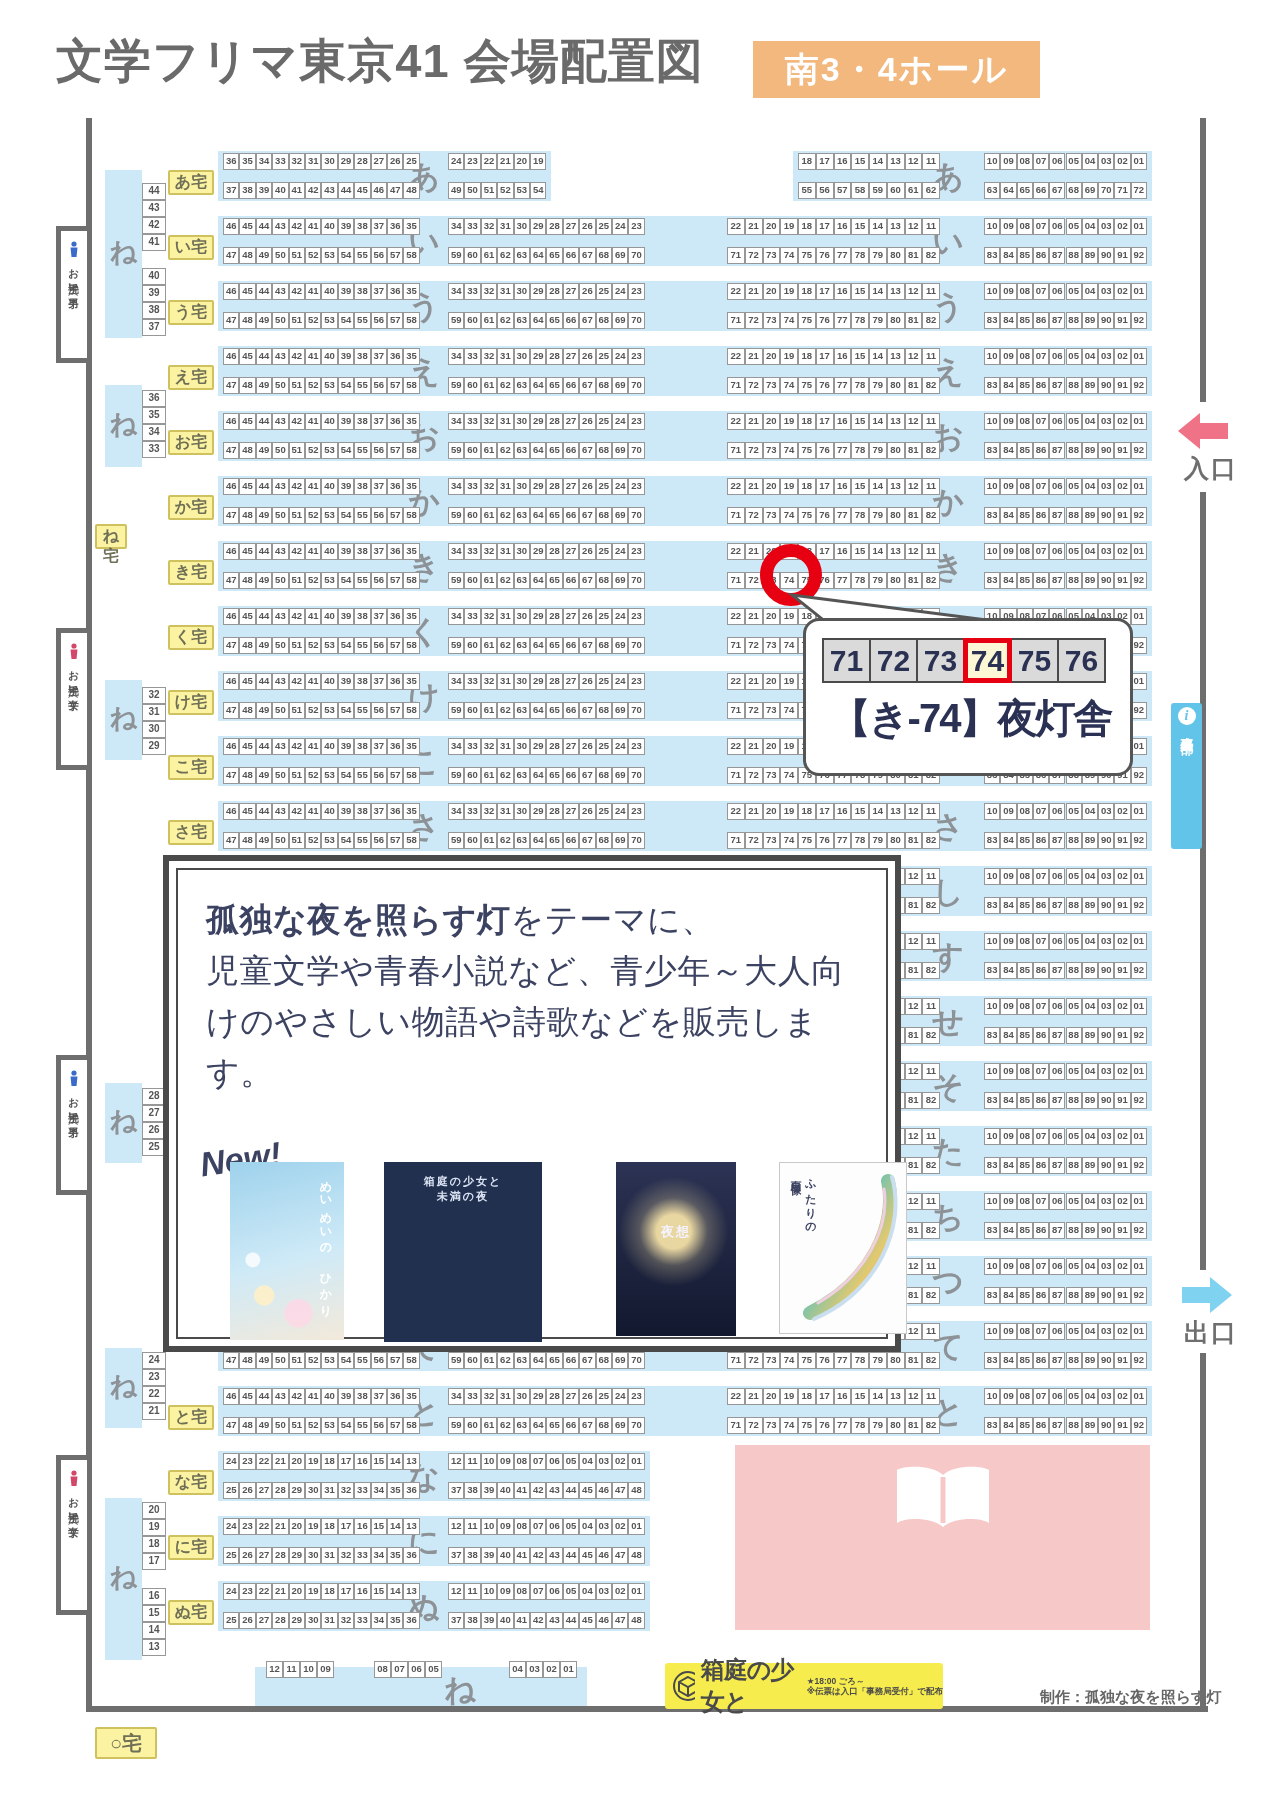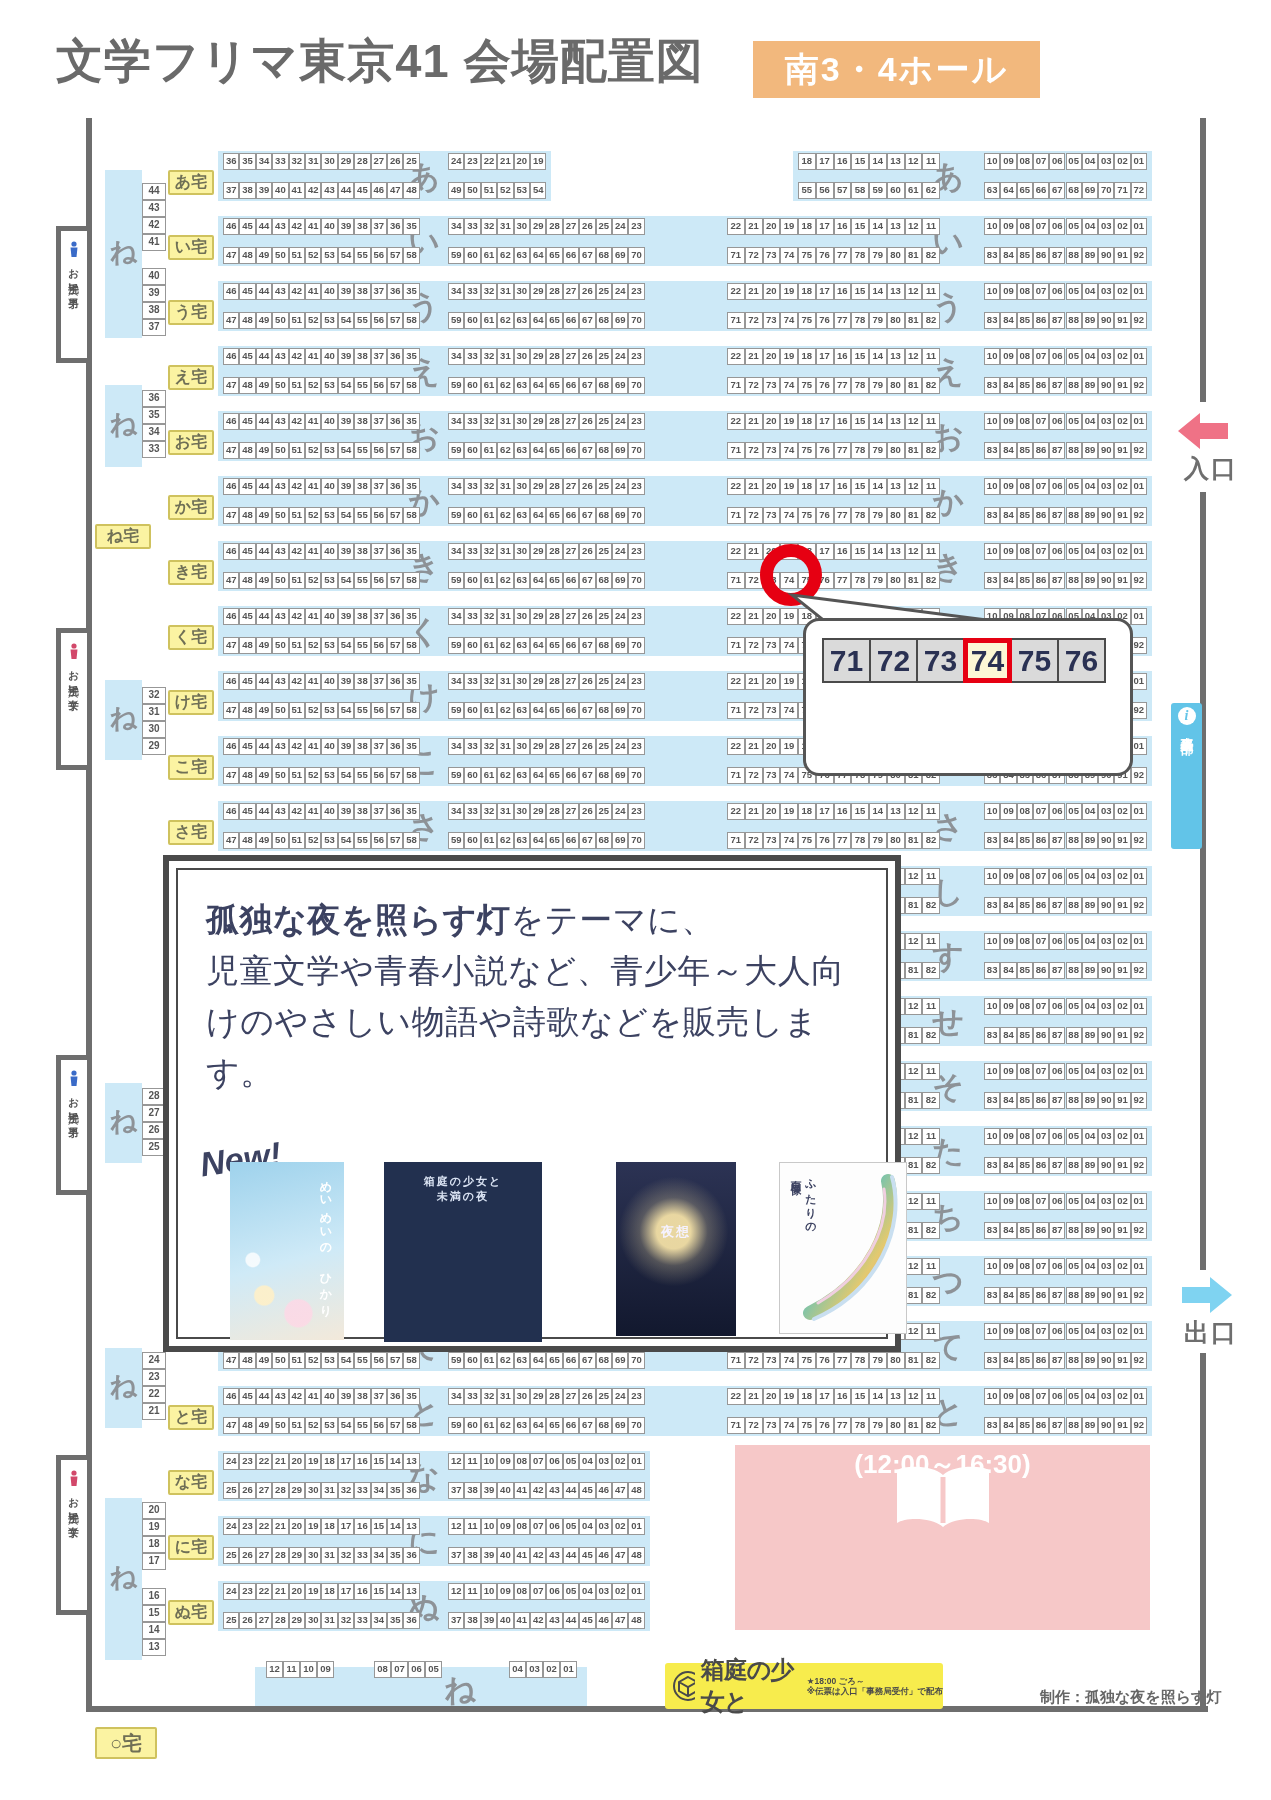--- a/index.html
+++ b/index.html
@@ -2131,21 +2131,21 @@
     <div class="bcell" style="left: 497.2px; top: 1612px; width: 16.4px; height: 17px;">40</div>
     <div class="bcell" style="left: 513.6px; top: 1612px; width: 16.4px; height: 17px;">41</div>
     <div class="bcell" style="left: 530px; top: 1612px; width: 16.4px; height: 17px;">42</div>
     <div class="bcell" style="left: 546.4px; top: 1612px; width: 16.4px; height: 17px;">43</div>
     <div class="bcell" style="left: 562.8px; top: 1612px; width: 16.4px; height: 17px;">44</div>
     <div class="bcell" style="left: 579.2px; top: 1612px; width: 16.4px; height: 17px;">45</div>
     <div class="bcell" style="left: 595.6px; top: 1612px; width: 16.4px; height: 17px;">46</div>
     <div class="bcell" style="left: 612px; top: 1612px; width: 16.4px; height: 17px;">47</div>
     <div class="bcell" style="left: 628.4px; top: 1612px; width: 16.4px; height: 17px;">48</div>
     <div class="taku" style="left: 168px; top: 1600px; width: 46px; height: 25px;">ぬ宅</div>
-    <div class="taku" style="left: 95px; top: 524px; width: 56px; height: 25px;">ね宅</div>
+    <div class="taku" style="left: 95px; top: 524px; width: 32px; height: 25px;">ね宅</div>
     <div class="nstrip" style="left: 105px; top: 170px; width: 37px; height: 168px;">
       <div class="nlab" style="top: 64px;">ね</div>
     </div>
     <div class="ncell" style="left: 142px; top: 183px; width: 24px; height: 17px;">44</div>
     <div class="ncell" style="left: 142px; top: 200px; width: 24px; height: 17px;">43</div>
     <div class="ncell" style="left: 142px; top: 217px; width: 24px; height: 17px;">42</div>
     <div class="ncell" style="left: 142px; top: 234px; width: 24px; height: 17px;">41</div>
     <div class="ncell" style="left: 142px; top: 268px; width: 24px; height: 17px;">40</div>
     <div class="ncell" style="left: 142px; top: 285px; width: 24px; height: 17px;">39</div>
     <div class="ncell" style="left: 142px; top: 302px; width: 24px; height: 17px;">38</div>
@@ -2259,20 +2259,21 @@
 </svg>
 <div class="abs" id="callout">
   <div id="callout-strip">
       <div class="ccell">71</div>
       <div class="ccell">72</div>
       <div class="ccell">73</div>
       <div class="ccell hl">74</div>
       <div class="ccell">75</div>
       <div class="ccell">76</div>
     </div>
+  <div id="booth-label">【き-74】夜灯舎</div>
 </div>
 
 <div class="abs" id="descbox">
   <div class="inner">
     <div id="desc-text"><b>孤独な夜を照らす灯</b><span>をテーマに、</span><br><span>児童文学や青春小説など、青少年～大人向けのやさしい物語や詩歌などを販売します。</span></div>
     <div id="new-label">New!</div>
     <div class="cover" id="cover-0">
         <div class="ttl">めいめいの　ひかり</div>
       </div>
     <div class="cover" id="cover-2">
@@ -2300,21 +2301,20 @@
 自画像</div>
     </div>
   </div>
 </div>
 
 <div class="abs" id="reading-box">
   <svg style="position:absolute;left:50%;top:16px;transform:translateX(-50%);" width="104" height="74">
     <path d="M52,14 C42,4 14,4 6,9 V62 C14,56 42,56 52,66 C62,56 90,56 98,62 V9 C90,4 62,4 52,14 Z M52,18 V58 M13,14 V52 M91,14 V52" fill="#ffffff"></path>
     <path d="M52,16 V62" stroke="#f6c8c8" stroke-width="5"></path>
   </svg>
-  <div id="reading-hours">(12:00～16:30)</div>
 </div>
 
 <div class="abs" id="shipping-box">
   <svg width="30" height="30">
     <circle cx="15" cy="15" r="14" fill="none" stroke="#4a4a4a" stroke-width="2"></circle>
     <path d="M15,6 L24,11 V20 L15,25 L6,20 V11 Z M6,11 L15,16 L24,11 M15,16 V25" fill="none" stroke="#4a4a4a" stroke-width="2"></path>
   </svg>
   <div id="shipping-title">箱庭の少女と</div>
   <div class="ship-notes">
     <span>★18:00 ごろ～</span>

